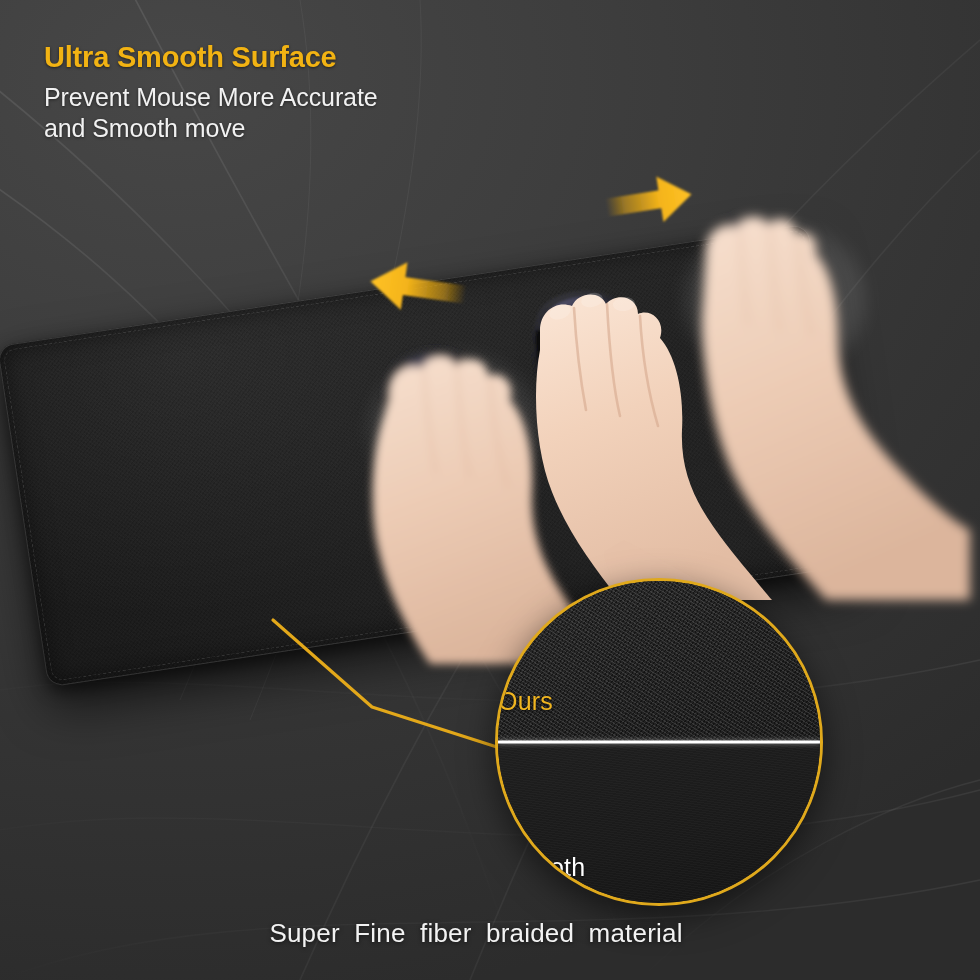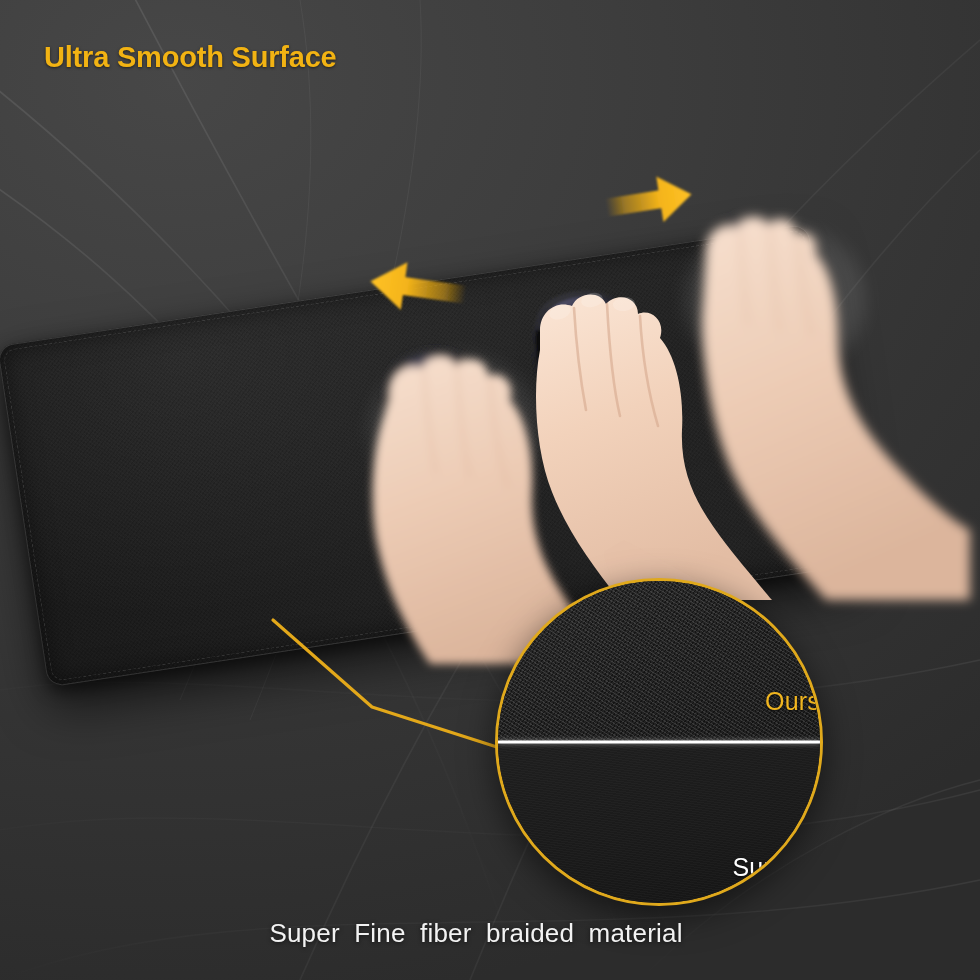--- a/index.html
+++ b/index.html
@@ -117,21 +117,21 @@
     position:absolute;inset:0;opacity:.55;
     background-image:
       repeating-linear-gradient(8deg, rgba(255,255,255,.045) 0px, rgba(255,255,255,.045) 1px, rgba(0,0,0,0) 1px, rgba(0,0,0,0) 2.4px);
   }
   .zc-divider{
     position:absolute;left:0;top:50%;width:100%;height:3px;
     background:#ffffff;transform:translateY(-1.5px);
     box-shadow:0 0 5px rgba(255,255,255,.5);
   }
   .zc-label{
-    position:absolute;left:0;width:100%;text-align:right;
+    position:absolute;left:0;width:100%;text-align:left;
     font-size:25px;font-weight:400;letter-spacing:.2px;
   }
   .zc-label.ours{top:106px;color:#f0b520;text-shadow:0 1px 3px rgba(0,0,0,.7);}
   .zc-label.others{top:272px;color:#ffffff;text-shadow:0 1px 3px rgba(0,0,0,.75);}
 
   
   .caption{
     position:absolute;left:0;top:918px;width:952px;
     text-align:center;z-index:40;
     font-size:26px;font-weight:400;color:#f2f2f2;
@@ -333,34 +333,38 @@
       <path d="M 606 192 L 660 192 L 660 178 L 692 201 L 660 224 L 660 210 L 606 210 Z" fill="url(#arrR)"></path>
     </g>
 
     <g transform="rotate(8 418 288)" filter="url(#arrowSoft)">
       <path d="M 466 279 L 404 279 L 404 264 L 370 288 L 404 312 L 404 297 L 466 297 Z" fill="url(#arrL)"></path>
     </g>
   </svg>
 
   <div class="headline-block">
     <div class="headline">Ultra Smooth Surface</div>
+    <div class="subhead">
+      <span>Prevent Mouse More Accurate</span>
+      <span>and Smooth move</span>
+    </div>
   </div>
 
   <svg class="callout" width="980" height="980" viewBox="0 0 980 980">
     <polyline points="273,620 372,707 500,748" fill="none" stroke="#e3a81a" stroke-width="3.2" stroke-linejoin="round" stroke-linecap="round"></polyline>
   </svg>
   <div class="dot"></div>
 
   <div class="zoom-circle">
     <div class="zc-top">
       <div class="zc-top-tex"></div>
     </div>
     <div class="zc-bot">
       <div class="zc-bot-tex"></div>
     </div>
     <div class="zc-divider"></div>
     <div class="zc-label ours">Ours</div>
-    <div class="zc-label others">Surface</div>
+    <div class="zc-label others">Smooth</div>
   </div>
 
   <div class="caption">Super  Fine  fiber  braided  material</div>
 
 </div>
 
 </body></html>

